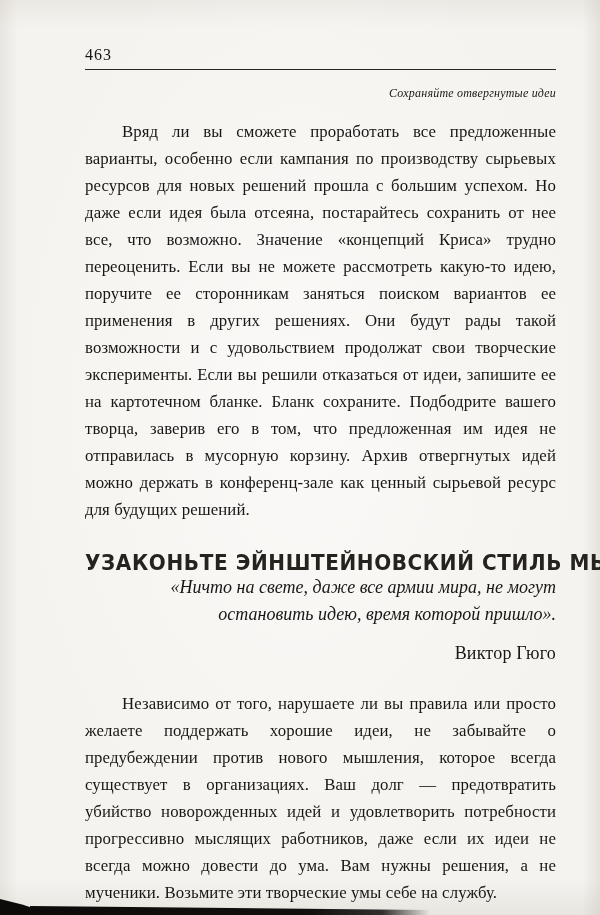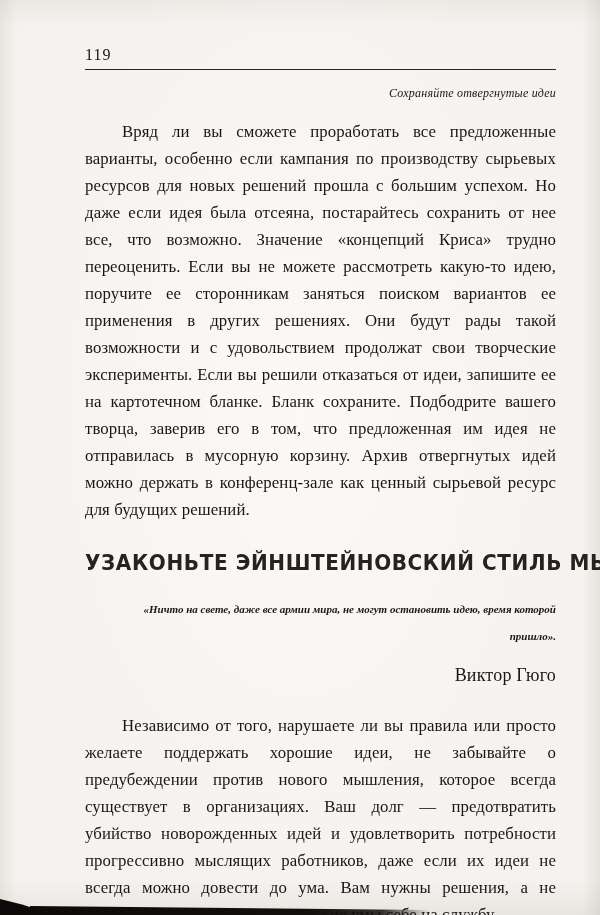--- a/index.html
+++ b/index.html
@@ -63,25 +63,24 @@
     font-family: "DejaVu Sans", sans-serif;
     font-weight: bold;
     font-size: 20px;
     letter-spacing: 0.6px;
     transform: scaleY(1.08);
     transform-origin: left center;
     white-space: nowrap;
     color: #26231f;
   }
   .quote {
-    margin-top: 22px;
     padding-left: 58px;
     font-style: italic;
-    font-weight: bold;
-    font-size: 11px;
+    font-weight: normal;
+    font-size: 18px;
     line-height: 27px;
     text-align: right;
   }
   .quote-author {
     margin-top: 15px;
     font-size: 18px;
     text-align: right;
     letter-spacing: 0.2px;
   }
   .second-par {
@@ -116,21 +115,21 @@
   }
 </style>
 </head>
 <body>
 
 <div class="scan-page">
 
   <div class="text-block">
 
     <div class="running-head">
-      <span class="page-num">119</span>
+      <span class="page-num">463</span>
     </div>
 
     <div class="section-heading-italic">Сохраняйте отвергнутые идеи</div>
 
     <p class="body-par">Вряд ли вы сможете проработать все предложенные варианты, особенно если кампания по производству сырьевых ресурсов для новых решений прошла с большим успехом. Но даже если идея была отсеяна, постарайтесь сохранить от нее все, что возможно. Значение «концепций Криса» трудно переоценить. Если вы не можете рассмотреть какую-то идею, поручите ее сторонникам заняться поиском вариантов ее применения в других решениях. Они будут рады такой возможности и с удовольствием продолжат свои творческие эксперименты. Если вы решили отказаться от идеи, запишите ее на картотечном бланке. Бланк сохраните. Подбодрите вашего творца, заверив его в том, что предложенная им идея не отправилась в мусорную корзину. Архив отвергнутых идей можно держать в конференц-зале как ценный сырьевой ресурс для будущих решений.</p>
 
     <div class="display-heading">УЗАКОНЬТЕ ЭЙНШТЕЙНОВСКИЙ СТИЛЬ МЫШЛЕНИЯ</div>
 
     <div class="quote">«Ничто на свете, даже все армии мира, не могут остановить идею, время которой пришло».</div>
 

